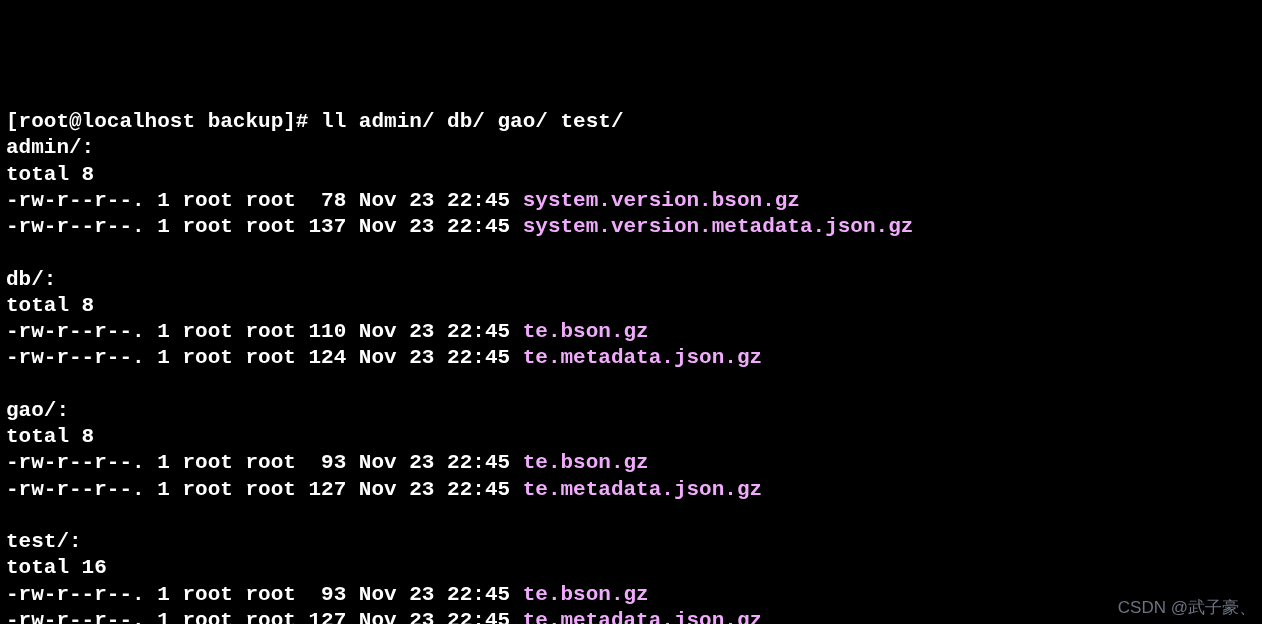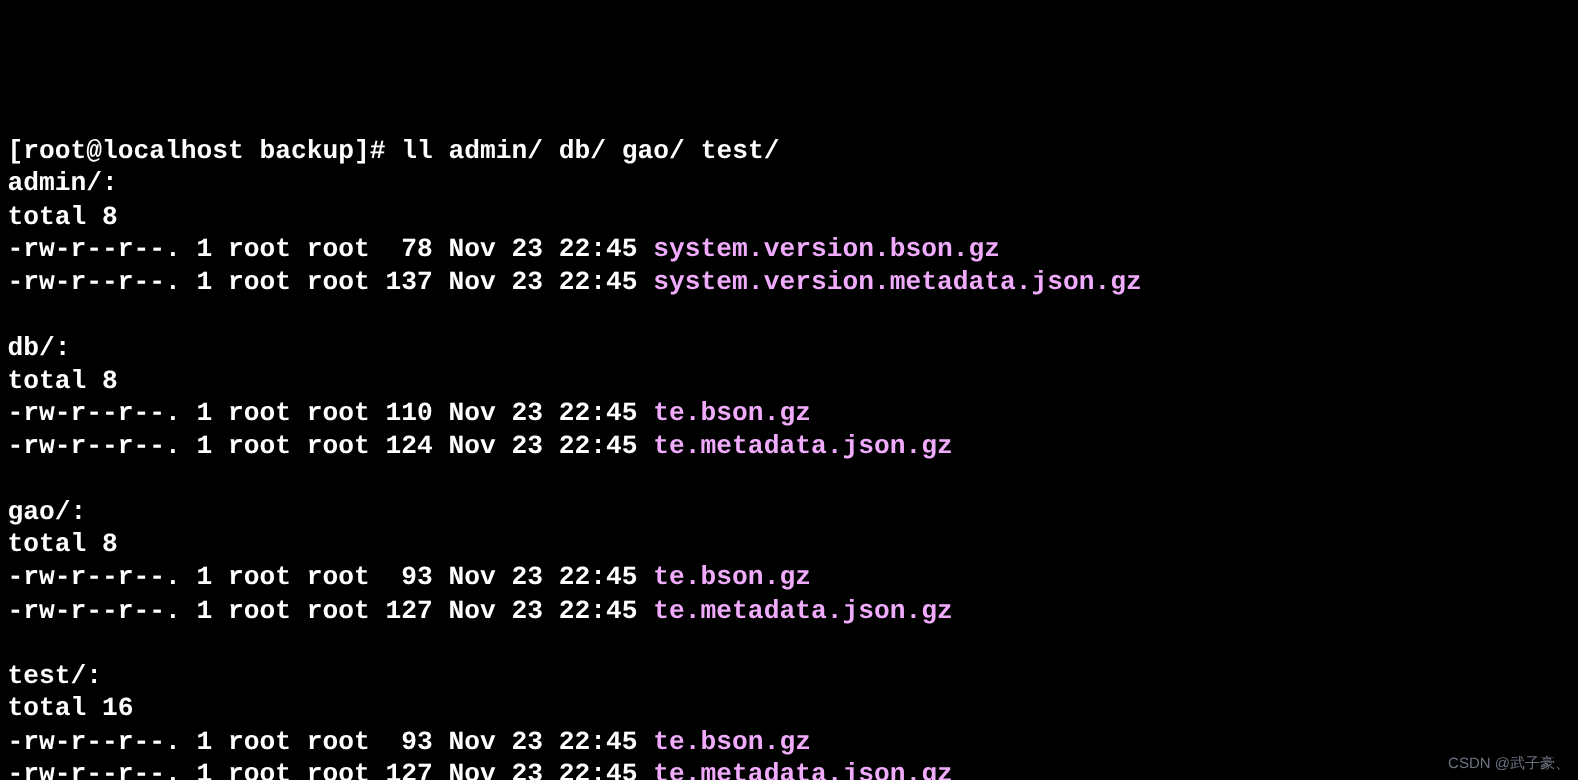--- a/index.html
+++ b/index.html
@@ -25,21 +25,21 @@
       white-space: pre;
     }
     .file-name {
       color: #f0abfc;
     }
     .watermark {
       position: absolute;
       bottom: 6px;
       right: 6px;
       color: #6b7280;
-      font-size: 12px;
+      font-size: 17px;
       font-weight: normal;
       font-family: Arial, sans-serif;
     }
   </style>
 </head>
 <body>
 
 
 
 <div id="terminal"><div class="line"><span>[root@localhost backup]# </span><span>ll admin/ db/ gao/ test/</span></div><div class="line">admin/:</div><div class="line">total 8</div><div class="line"><span>-rw-r--r--. 1 root root  78 Nov 23 22:45 </span><span class="file-name">system.version.bson.gz</span></div><div class="line"><span>-rw-r--r--. 1 root root 137 Nov 23 22:45 </span><span class="file-name">system.version.metadata.json.gz</span></div><div class="line"> </div><div class="line">db/:</div><div class="line">total 8</div><div class="line"><span>-rw-r--r--. 1 root root 110 Nov 23 22:45 </span><span class="file-name">te.bson.gz</span></div><div class="line"><span>-rw-r--r--. 1 root root 124 Nov 23 22:45 </span><span class="file-name">te.metadata.json.gz</span></div><div class="line"> </div><div class="line">gao/:</div><div class="line">total 8</div><div class="line"><span>-rw-r--r--. 1 root root  93 Nov 23 22:45 </span><span class="file-name">te.bson.gz</span></div><div class="line"><span>-rw-r--r--. 1 root root 127 Nov 23 22:45 </span><span class="file-name">te.metadata.json.gz</span></div><div class="line"> </div><div class="line">test/:</div><div class="line">total 16</div><div class="line"><span>-rw-r--r--. 1 root root  93 Nov 23 22:45 </span><span class="file-name">te.bson.gz</span></div><div class="line"><span>-rw-r--r--. 1 root root 127 Nov 23 22:45 </span><span class="file-name">te.metadata.json.gz</span></div></div>

